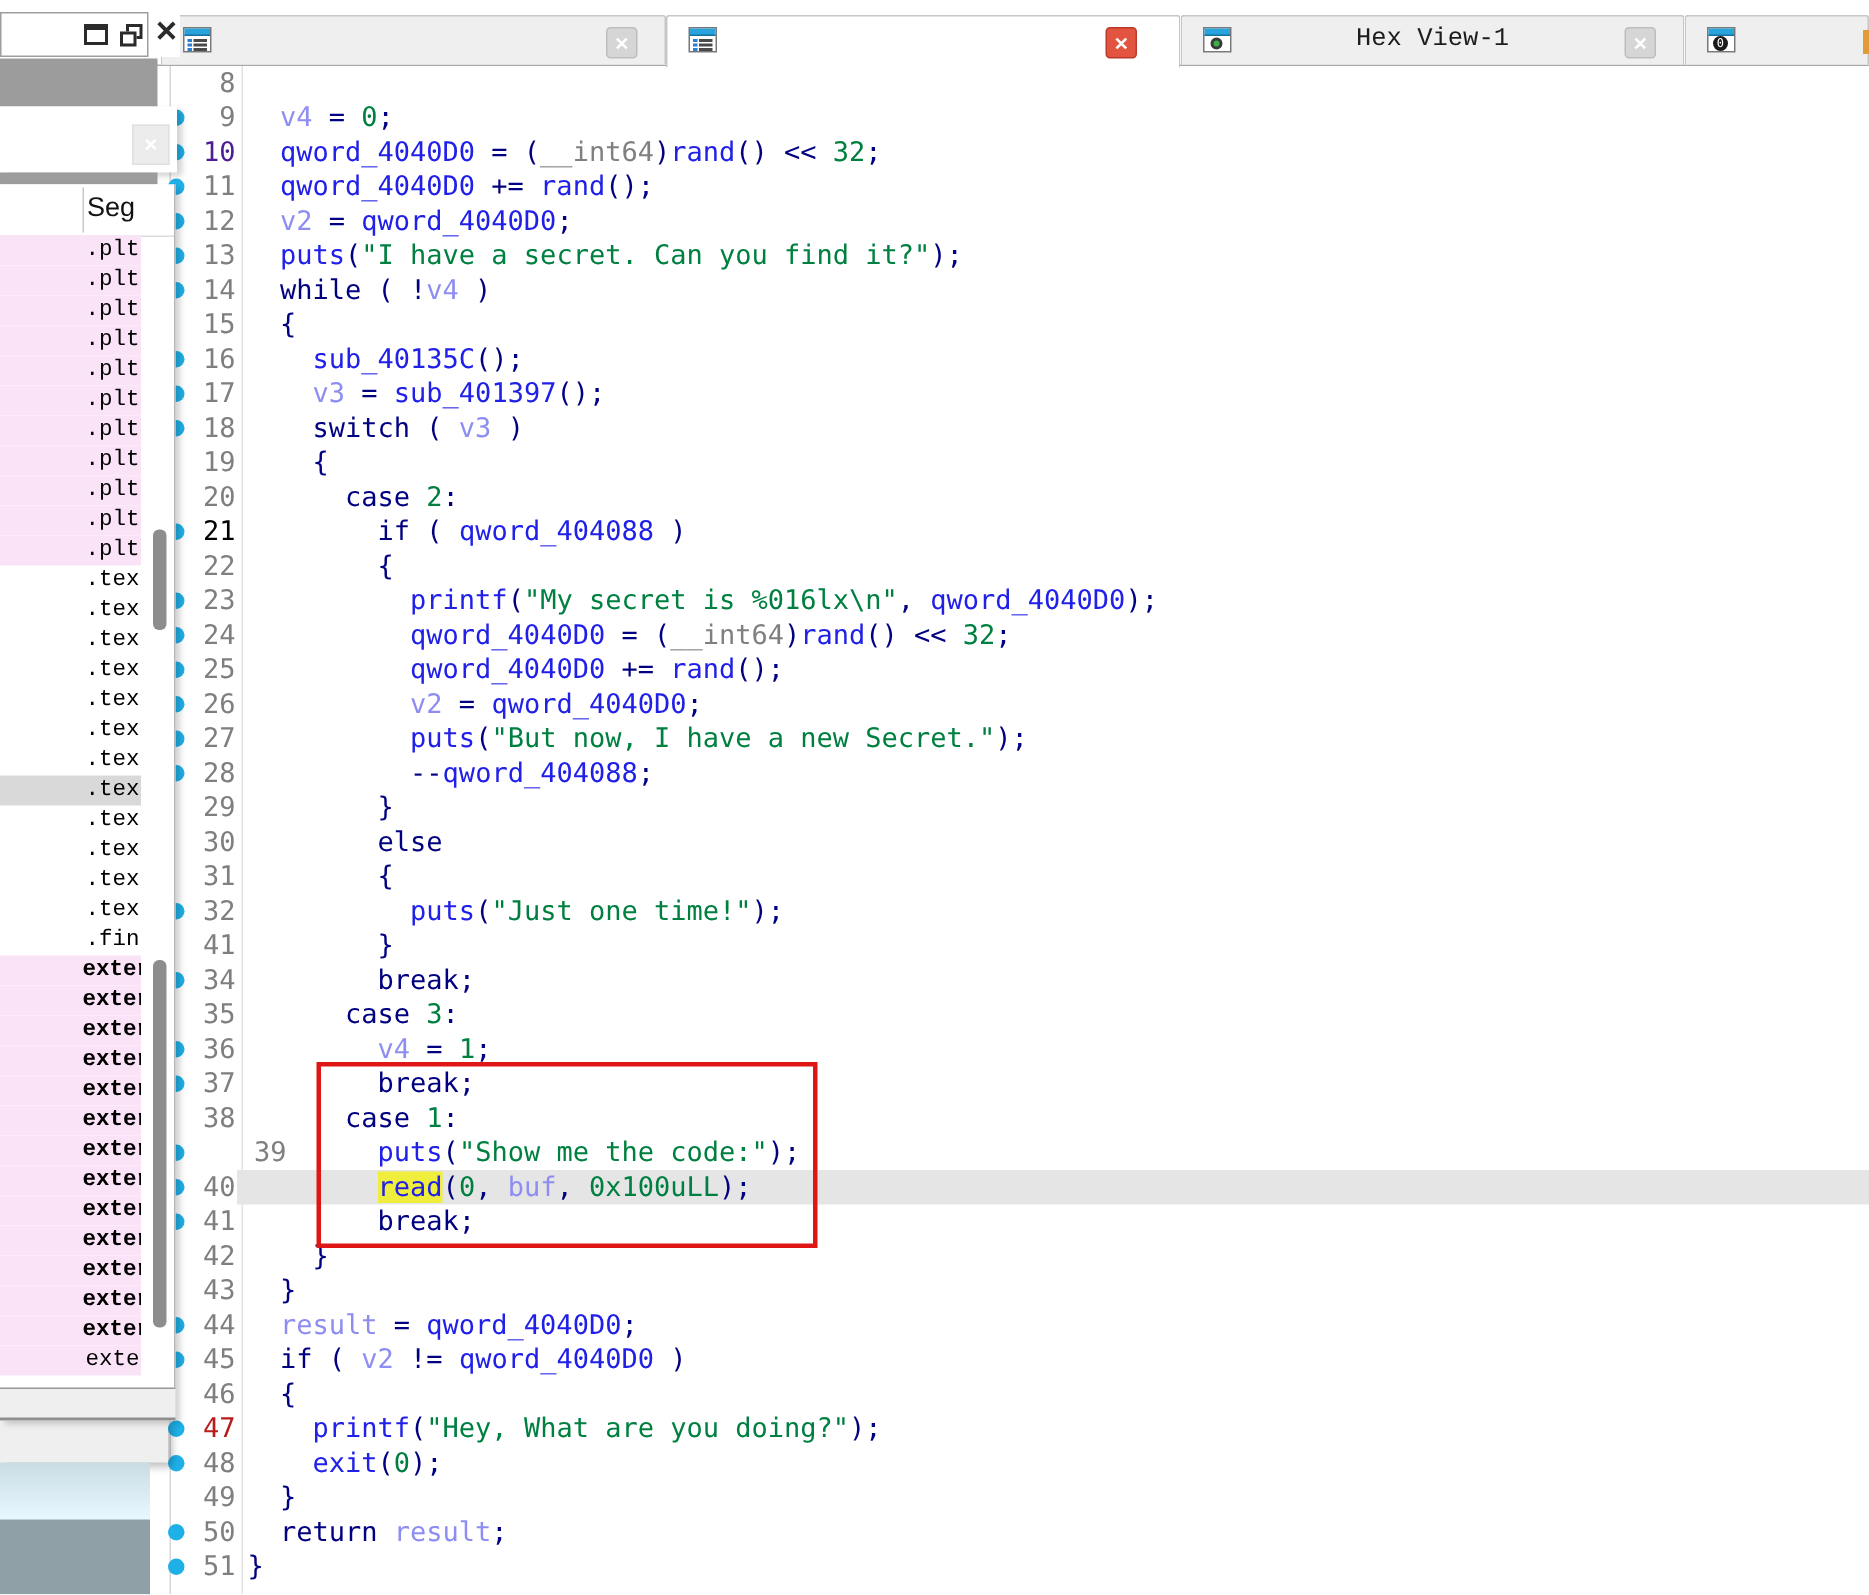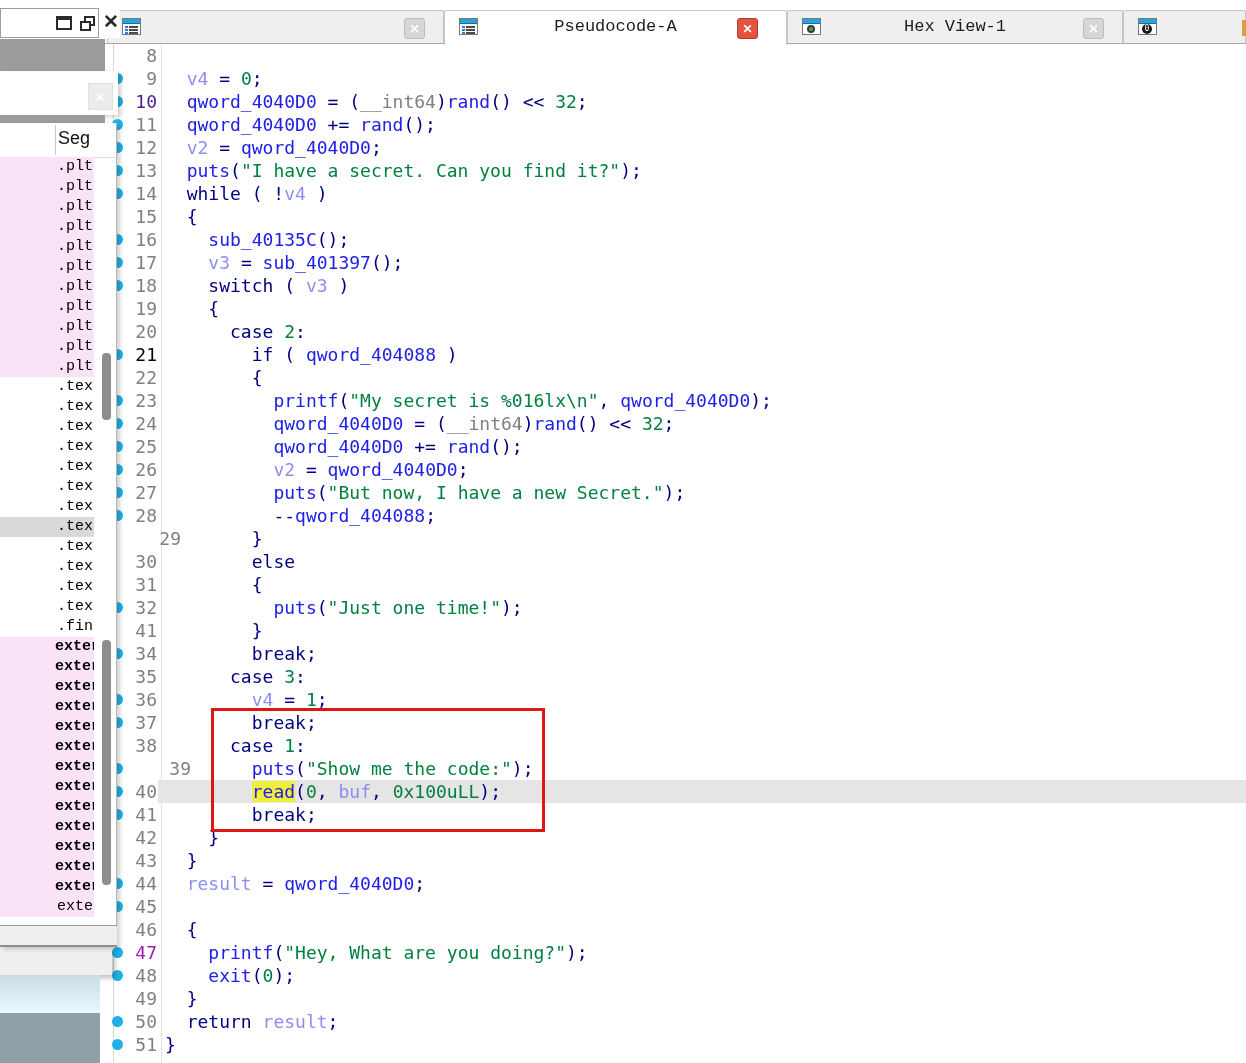--- a/index.html
+++ b/index.html
@@ -161,21 +161,21 @@
         </div>
         <div class="code-row" style="top: 437px;">
           <span class="gutter-num" style="color: rgb(127, 127, 127);">27</span>
           <span class="code-text" style="left: 273.4px;"><span style="color: rgb(32, 32, 232);">puts</span><span style="color: rgb(0, 0, 128);">(</span><span style="color: rgb(0, 128, 64);">"But now, I have a new Secret."</span><span style="color: rgb(0, 0, 128);">);</span></span>
         </div>
         <div class="code-row" style="top: 460px;">
           <span class="gutter-num" style="color: rgb(127, 127, 127);">28</span>
           <span class="code-text" style="left: 273.4px;"><span style="color: rgb(0, 0, 128);">--</span><span style="color: rgb(32, 32, 232);">qword_404088</span><span style="color: rgb(0, 0, 128);">;</span></span>
         </div>
         <div class="code-row" style="top: 483px;">
-          <span class="gutter-num" style="color: rgb(127, 127, 127); margin-left: 24px;">29</span>
+          <span class="gutter-num" style="color: rgb(127, 127, 127);">29</span>
           <span class="code-text" style="left: 251.72px;"><span style="color: rgb(0, 0, 128);">}</span></span>
         </div>
         <div class="code-row" style="top: 506px;">
           <span class="gutter-num" style="color: rgb(127, 127, 127);">30</span>
           <span class="code-text" style="left: 251.72px;"><span style="color: rgb(0, 0, 128);">else</span></span>
         </div>
         <div class="code-row" style="top: 529px;">
           <span class="gutter-num" style="color: rgb(127, 127, 127);">31</span>
           <span class="code-text" style="left: 251.72px;"><span style="color: rgb(0, 0, 128);">{</span></span>
         </div>
@@ -226,27 +226,28 @@
         <div class="code-row" style="top: 805px;">
           <span class="gutter-num" style="color: rgb(127, 127, 127);">43</span>
           <span class="code-text" style="left: 186.68px;"><span style="color: rgb(0, 0, 128);">}</span></span>
         </div>
         <div class="code-row" style="top: 828px;">
           <span class="gutter-num" style="color: rgb(127, 127, 127);">44</span>
           <span class="code-text" style="left: 186.68px;"><span style="color: rgb(141, 141, 242);">result</span><span style="color: rgb(0, 0, 128);"> = </span><span style="color: rgb(32, 32, 232);">qword_4040D0</span><span style="color: rgb(0, 0, 128);">;</span></span>
         </div>
         <div class="code-row" style="top: 851px;">
           <span class="gutter-num" style="color: rgb(127, 127, 127);">45</span>
+          <span class="code-text" style="left: 186.68px;"><span style="color: rgb(0, 0, 128);">if</span><span style="color: rgb(0, 0, 128);"> ( </span><span style="color: rgb(141, 141, 242);">v2</span><span style="color: rgb(0, 0, 128);"> != </span><span style="color: rgb(32, 32, 232);">qword_4040D0</span><span style="color: rgb(0, 0, 128);"> )</span></span>
         </div>
         <div class="code-row" style="top: 874px;">
           <span class="gutter-num" style="color: rgb(127, 127, 127);">46</span>
           <span class="code-text" style="left: 186.68px;"><span style="color: rgb(0, 0, 128);">{</span></span>
         </div>
         <div class="code-row" style="top: 897px;">
-          <span class="gutter-num" style="color: #a21caf;">47</span>
+          <span class="gutter-num" style="color: #b91c1c;">47</span>
           <span class="code-text" style="left: 208.36px;"><span style="color: rgb(32, 32, 232);">printf</span><span style="color: rgb(0, 0, 128);">(</span><span style="color: rgb(0, 128, 64);">"Hey, What are you doing?"</span><span style="color: rgb(0, 0, 128);">);</span></span>
         </div>
         <div class="code-row" style="top: 920px;">
           <span class="gutter-num" style="color: rgb(127, 127, 127);">48</span>
           <span class="code-text" style="left: 208.36px;"><span style="color: rgb(32, 32, 232);">exit</span><span style="color: rgb(0, 0, 128);">(</span><span style="color: rgb(0, 128, 64);">0</span><span style="color: rgb(0, 0, 128);">);</span></span>
         </div>
         <div class="code-row" style="top: 943px;">
           <span class="gutter-num" style="color: rgb(127, 127, 127);">49</span>
           <span class="code-text" style="left: 186.68px;"><span style="color: rgb(0, 0, 128);">}</span></span>
         </div>
@@ -309,21 +310,20 @@
         <div class="tab active" style="left: 444px; width: 343px;">
           <div class="win-icon">
             <div class="bar"></div>
             <div class="dot" style="top: 7px;"></div>
             <div class="ln" style="top: 7px; left: 6px;"></div>
             <div class="dot" style="top: 10px;"></div>
             <div class="ln" style="top: 10px; left: 6px;"></div>
             <div class="dot" style="top: 13px;"></div>
             <div class="ln" style="top: 13px; left: 6px;"></div>
           </div>
-          <div class="tab-label">Pseudocode-A</div>
           <div class="tab-close red" style="right: 28px;">✕</div>
         </div>
         <div class="tab" style="left: 787px; width: 336px;">
           <div class="win-icon">
             <div class="bar"></div>
             <div class="ring"></div>
           </div>
           <div class="tab-label">Hex View-1</div>
           <div class="tab-close gray" style="right: 18px;">✕</div>
         </div>

